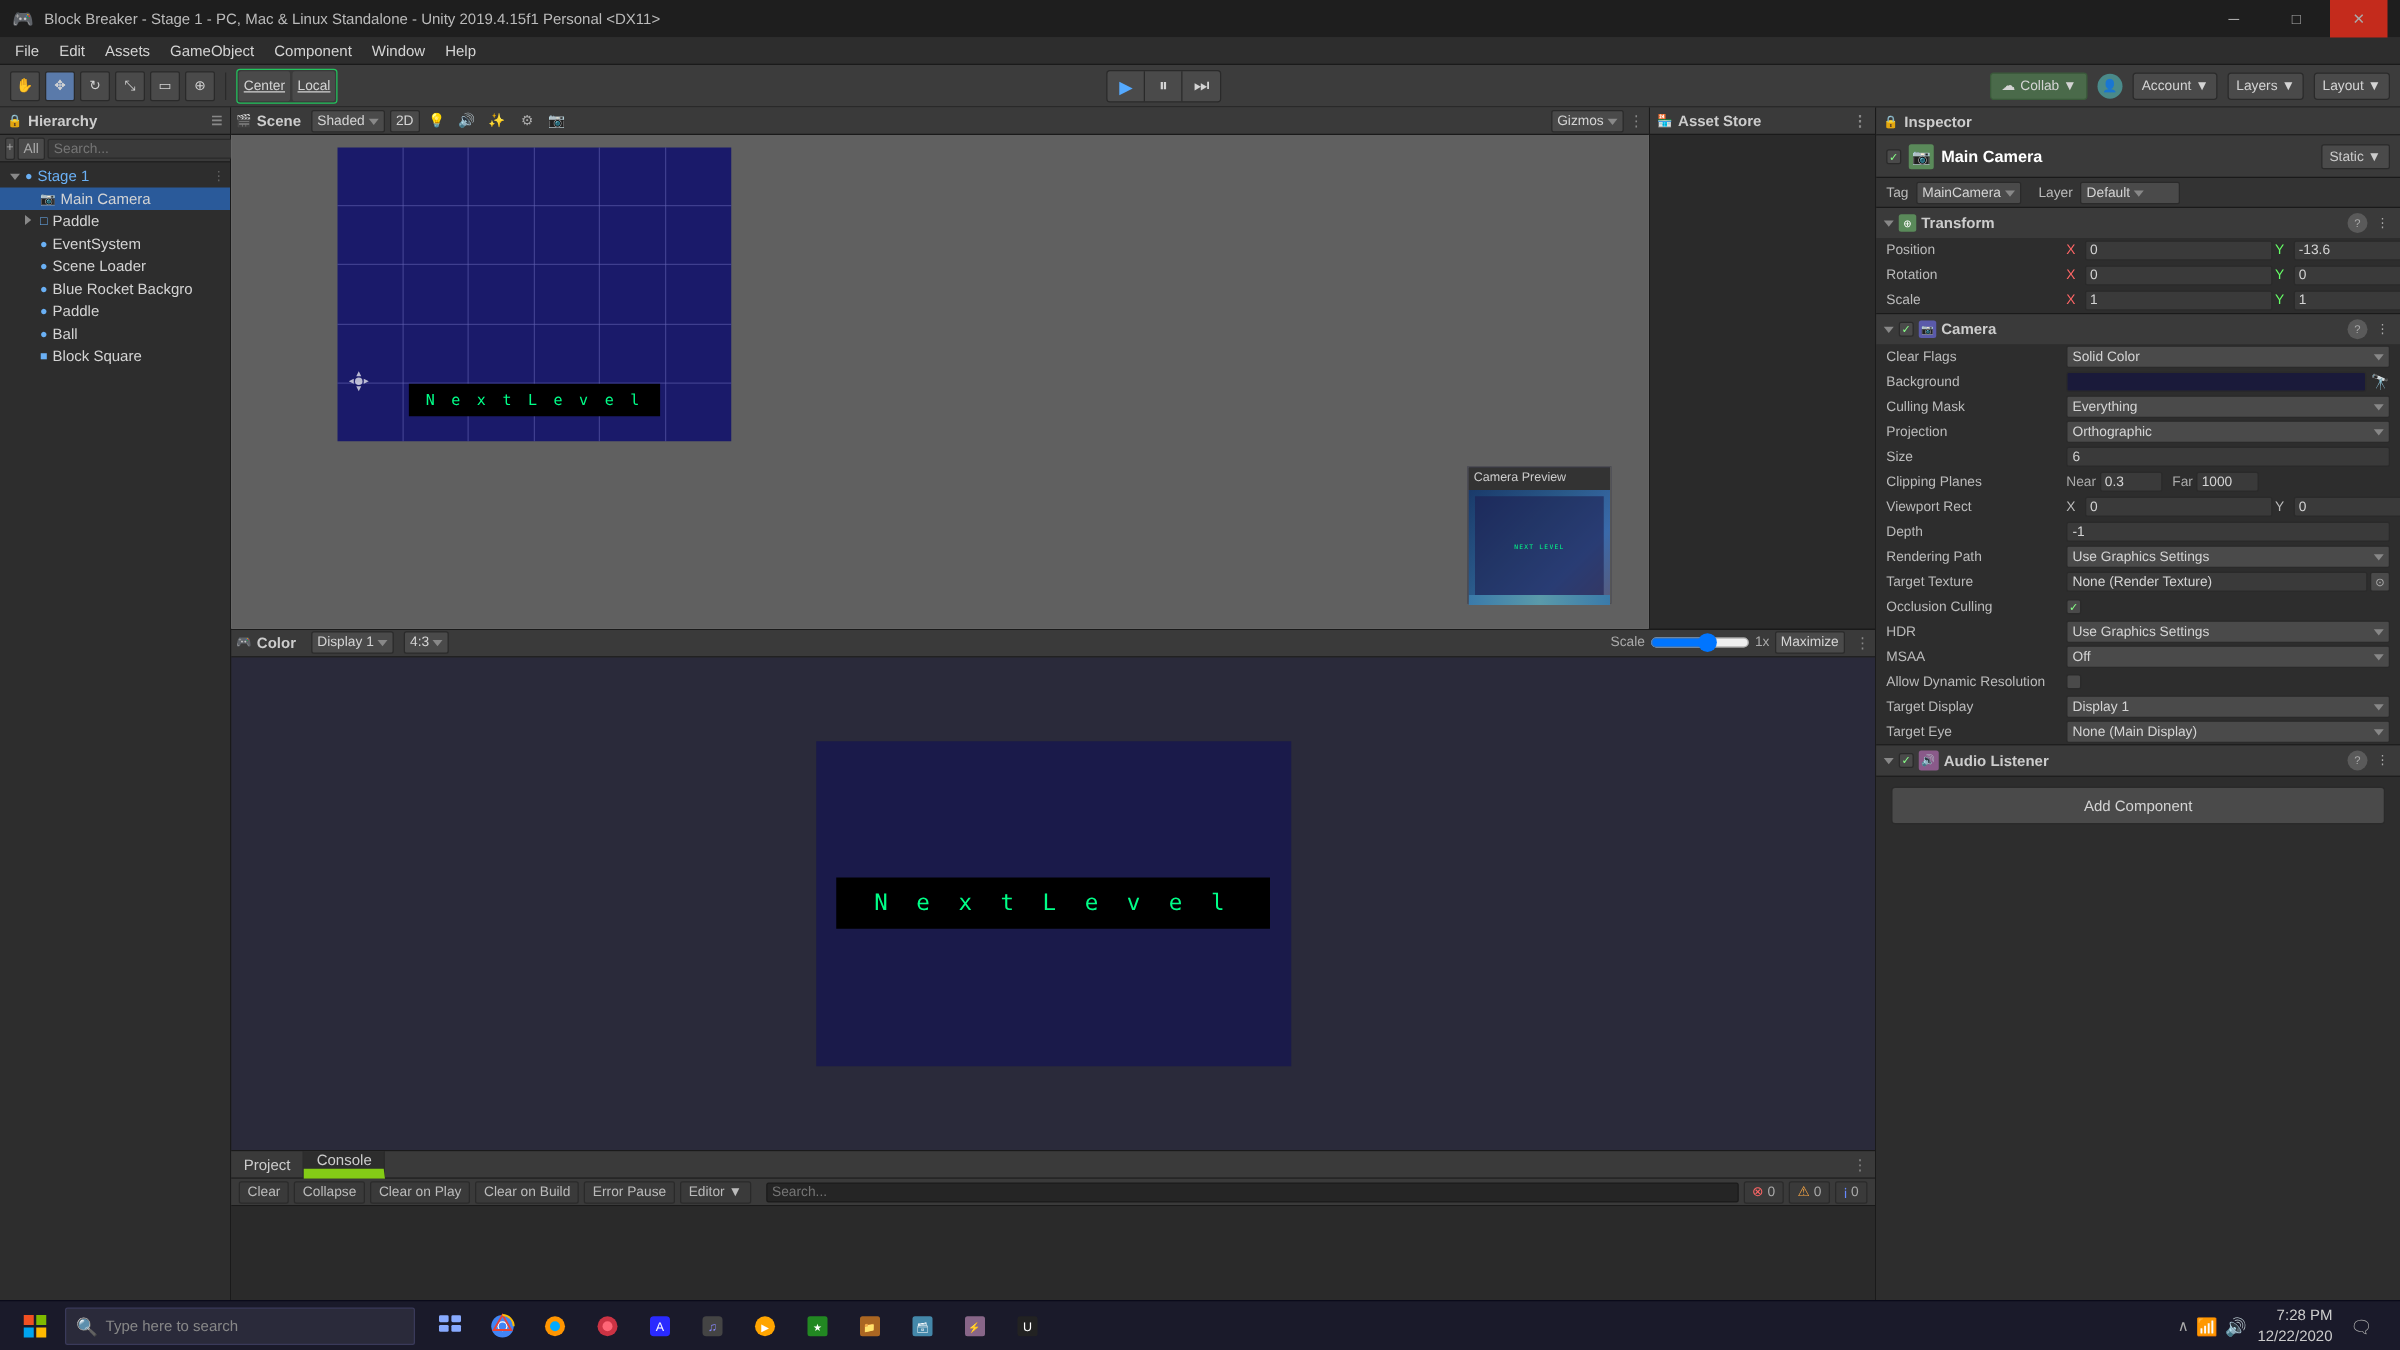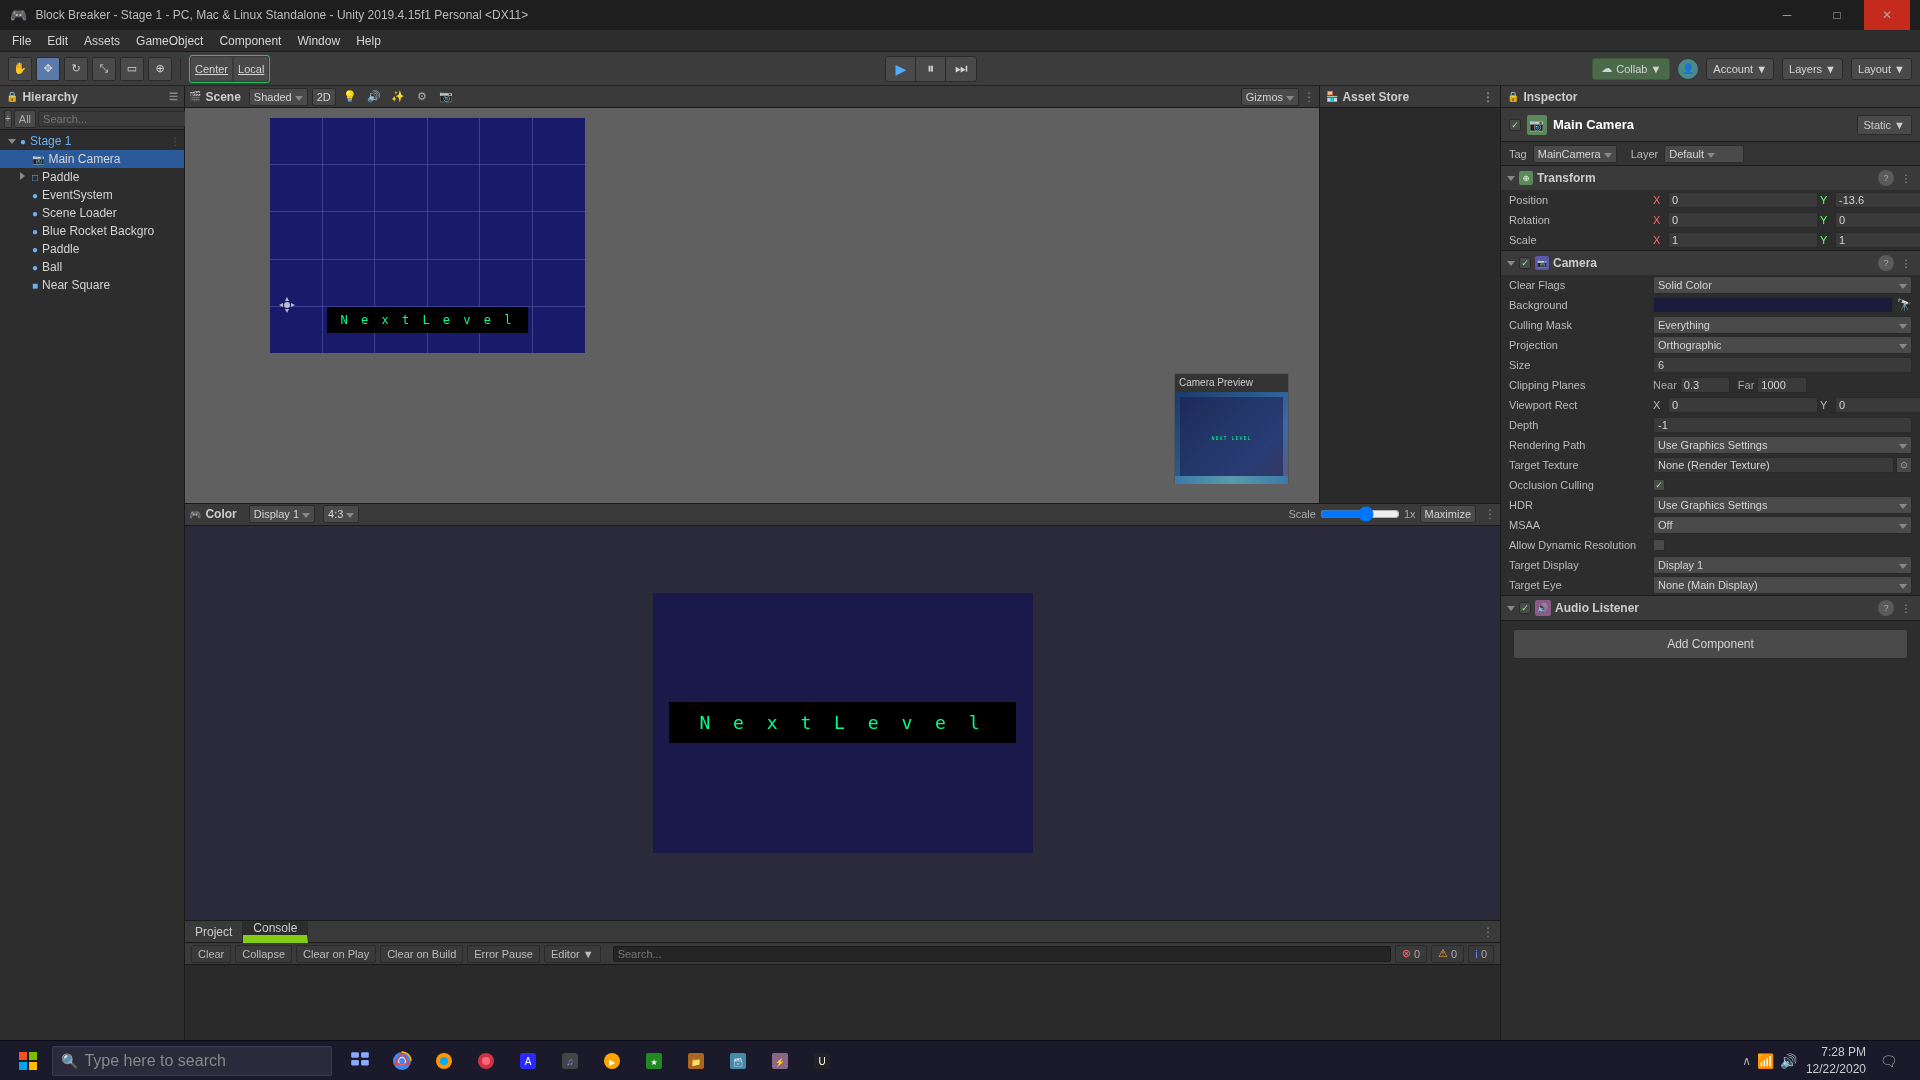--- a/index.html
+++ b/index.html
@@ -250,21 +250,21 @@
         <span>Paddle</span>
       </div>
       <div class="hier-item indent-1">
         <span class="expand-arrow"></span>
         <span class="obj-icon">●</span>
         <span>Ball</span>
       </div>
       <div class="hier-item indent-1">
         <span class="expand-arrow"></span>
         <span class="obj-icon">■</span>
-        <span>Near Square</span>
+        <span>Block Square</span>
       </div>
     </div>
   </div>
 
   <div id="center-panels">
     <div id="scene-asset-row">
 
       <div id="scene-panel">
         <div class="scene-toolbar">
           <span style="color:#aaa;font-size:10px;">🎬</span>
@@ -650,21 +650,21 @@
   <div class="taskbar-start">
     <svg width="20" height="20" viewBox="0 0 20 20">
       <rect x="1" y="1" width="8" height="8" fill="#f25022"></rect>
       <rect x="11" y="1" width="8" height="8" fill="#7fba00"></rect>
       <rect x="1" y="11" width="8" height="8" fill="#00a4ef"></rect>
       <rect x="11" y="11" width="8" height="8" fill="#ffb900"></rect>
     </svg>
   </div>
   <div class="taskbar-search">
     <span style="color:#aaa;font-size:14px;">🔍</span>
-    <span style="font-size:16px;color:#888;">Type here to search</span>
+    <span style="font-size:12px;color:#888;">Type here to search</span>
   </div>
 
   <div class="taskbar-icons">
     <div class="taskbar-icon">
       <svg width="20" height="20" viewBox="0 0 20 20">
         <rect x="2" y="2" width="7" height="5" rx="1" fill="#8af"></rect>
         <rect x="11" y="2" width="7" height="5" rx="1" fill="#8af"></rect>
         <rect x="2" y="9" width="7" height="5" rx="1" fill="#8af"></rect>
         <rect x="11" y="9" width="7" height="5" rx="1" fill="#8af"></rect>
       </svg>

